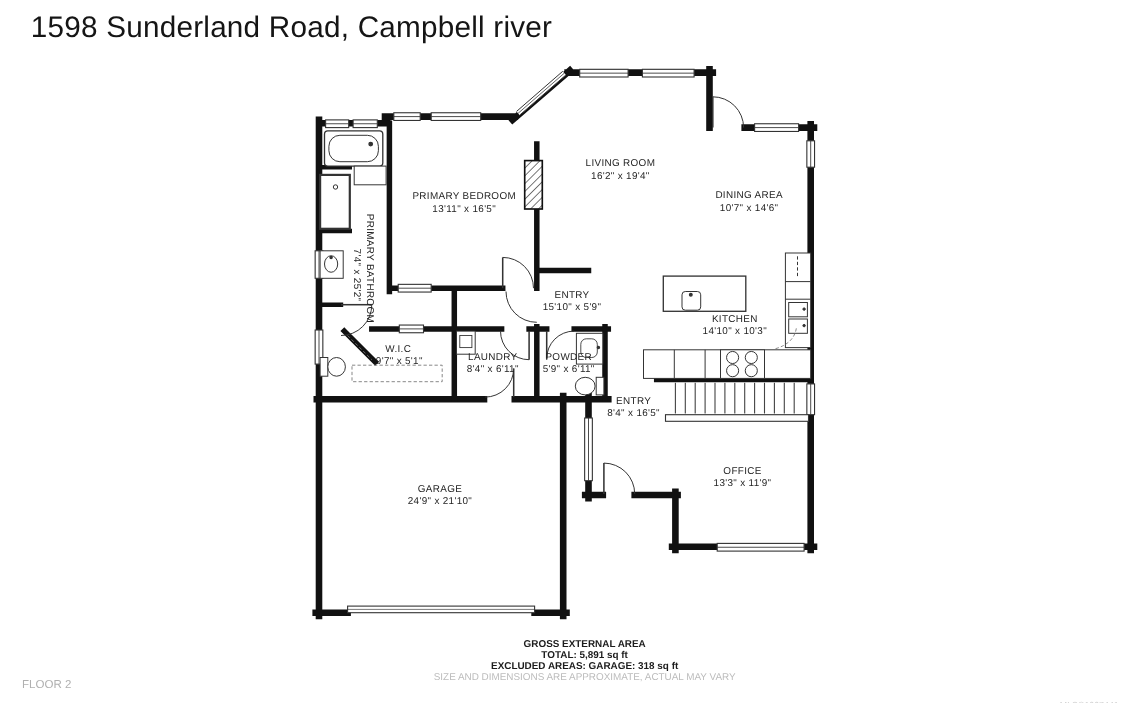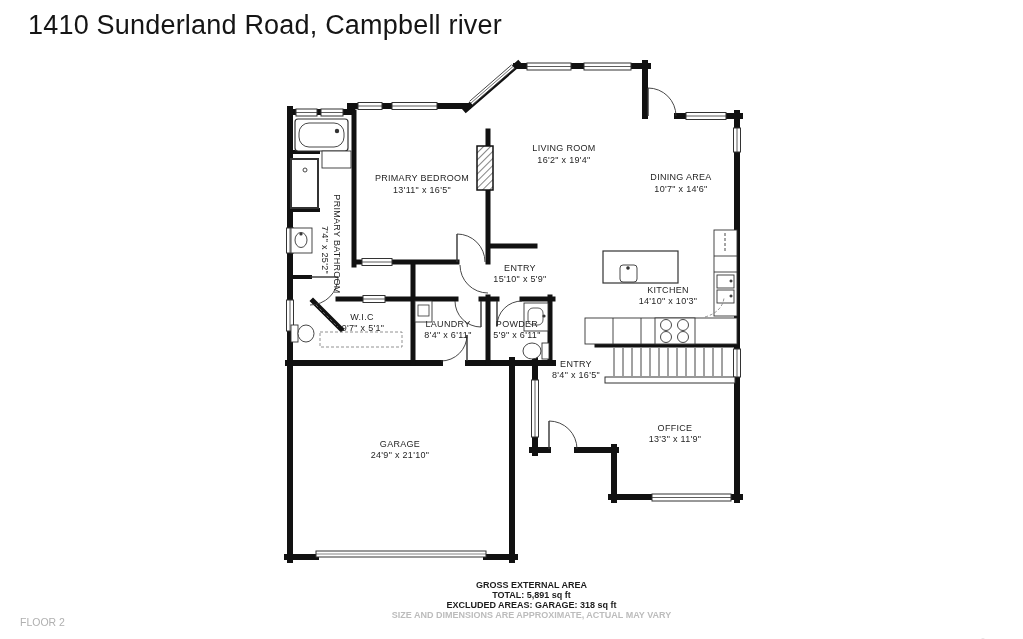--- a/index.html
+++ b/index.html
@@ -9,33 +9,33 @@
   }
   .title{
     position:absolute;left:28px;top:10px;
     font-size:27px;font-weight:400;color:#151515;letter-spacing:.2px;
   }
   .plan-svg{position:absolute;left:0;top:0;}
   .footer{
     position:absolute;left:0;right:0;top:580px;text-align:center;
     font-size:9px;line-height:10px;color:#1c1c1c;font-weight:600;margin-left:40px;
   }
-  .footer .disclaimer{color:#bcbcbc;font-weight:700;}
+  .footer .disclaimer{color:#bcbcbc;font-weight:400;}
   .floor-label{
     position:absolute;left:20px;top:616px;font-size:10.5px;color:#b0b0b0;
   }
   .mls-label{
     position:absolute;right:6px;top:637px;font-size:8px;color:#cfcfcf;padding-left:48px;
   }
   svg text{font-family:"Liberation Sans", sans-serif;fill:#1f1f1f;letter-spacing:.3px;}
 </style>
 </head>
 <body>
 
-<div class="title">1410 Sunderland Road, Campbell river</div>
+<div class="title">1598 Sunderland Road, Campbell river</div>
 
 <svg class="plan-svg" width="1023" height="639" viewBox="0 0 1023 639">
 
   <defs>
     <pattern id="hatch" width="5" height="5" patternUnits="userSpaceOnUse" patternTransform="rotate(45)">
       <rect width="5" height="5" fill="#ffffff"></rect>
       <line x1="0" y1="0" x2="0" y2="5" stroke="#333" stroke-width="1.2"></line>
     </pattern>
   </defs>
 

